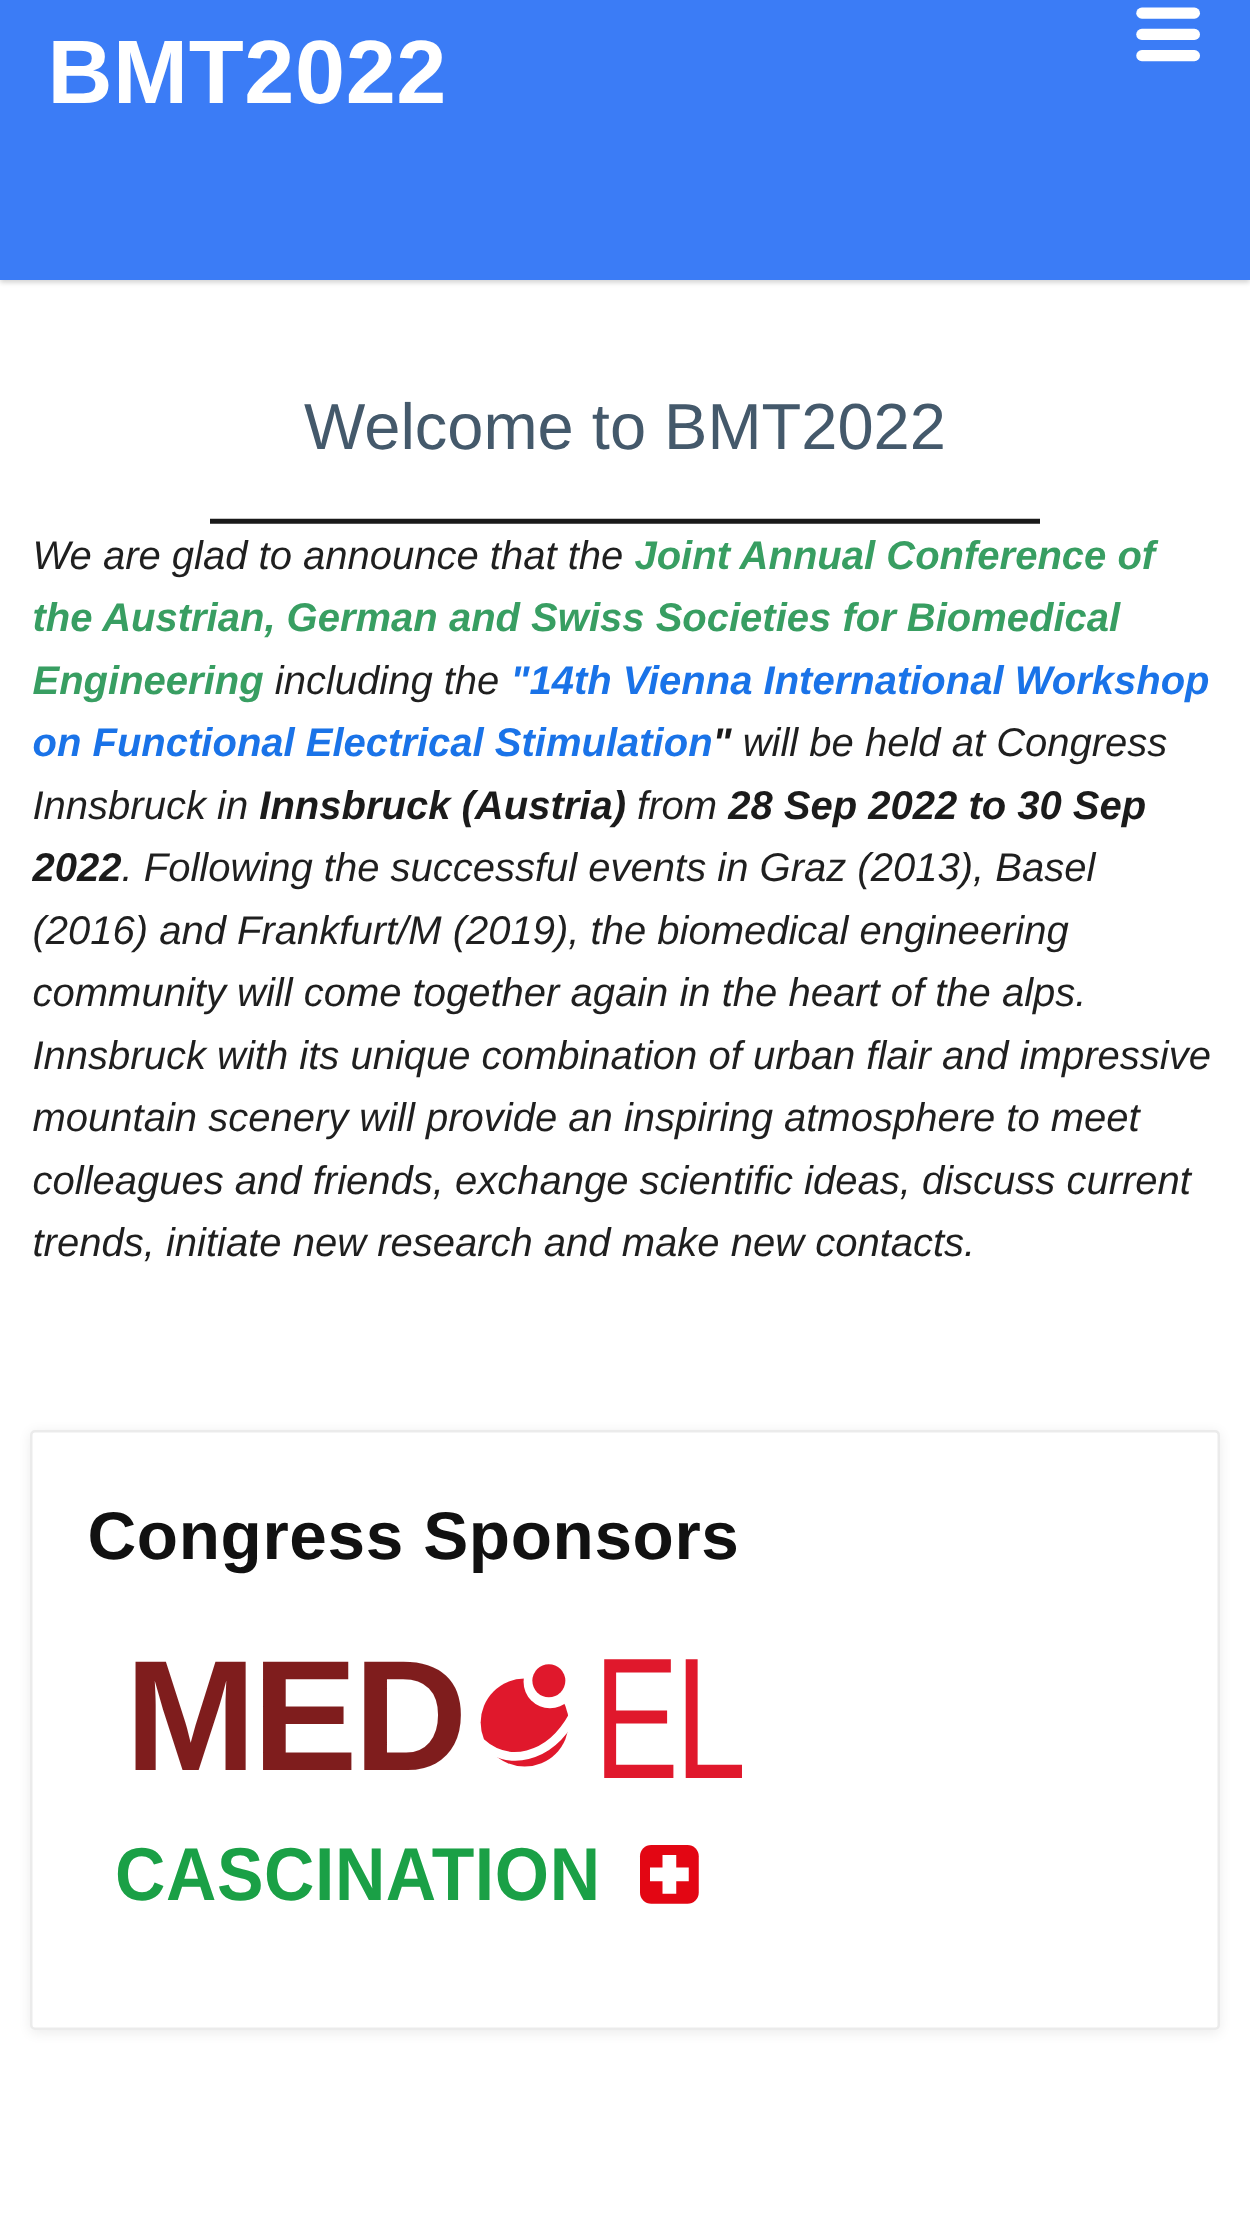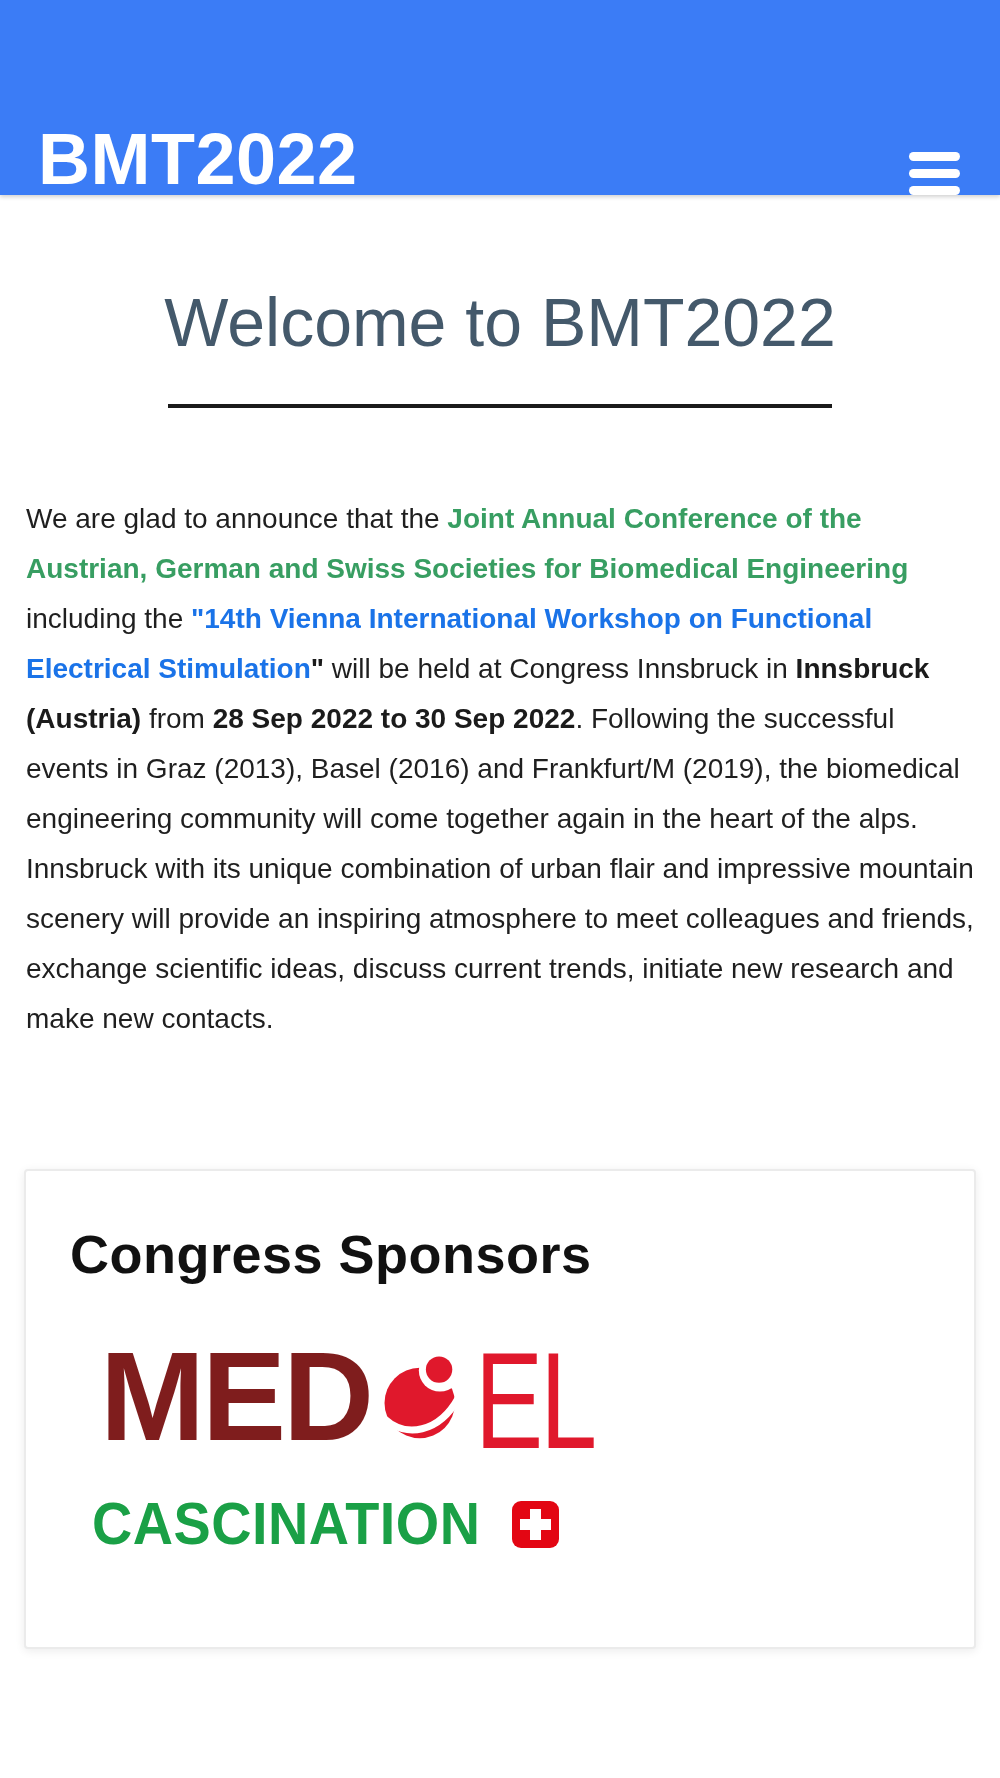--- a/index.html
+++ b/index.html
@@ -7,24 +7,24 @@
   body {
     font-family: "Liberation Sans", sans-serif;
     width: 1000px;
     height: 1778px;
     overflow: hidden;
     position: relative;
   }
 
   
   .app-header {
-    height: 195px;
+    height: 224px;
     background: #3b7cf6;
     display: flex;
-    align-items: flex-end;
+    align-items: flex-start;
     justify-content: space-between;
     padding: 0 40px 0 38px;
     box-shadow: 0 2px 4px rgba(0,0,0,0.18);
   }
   .brand-title {
     color: #ffffff;
     font-size: 72px;
     font-weight: 700;
     letter-spacing: 0.5px;
     line-height: 1;
@@ -46,41 +46,41 @@
     background: #ffffff;
     border-radius: 5px;
     margin-bottom: 8px;
   }
   .hamburger .bar:last-child { margin-bottom: 0; }
 
   
   .page-title {
     margin-top: 90px;
     text-align: center;
-    font-size: 68px;
+    font-size: 52px;
     font-weight: 400;
     color: #44596b;
     line-height: 1.1;
   }
   .title-divider {
     width: 664px;
     height: 4px;
     background: #1a1a1a;
     border: none;
     margin: 44px auto 0 auto;
   }
 
   
   .intro-paragraph {
-    margin-top: 86px;
     padding: 0 26px;
-    font-size: 28px;
+    font-size: 32px;
     line-height: 50px;
     color: #1f1f1f;
     font-weight: 400;
+    font-style: italic;
   }
   .seg-green {
     color: #389e62;
     font-weight: 700;
     text-decoration: none;
     cursor: pointer;
   }
   .seg-blue {
     color: #1a73e8;
     font-weight: 700;

